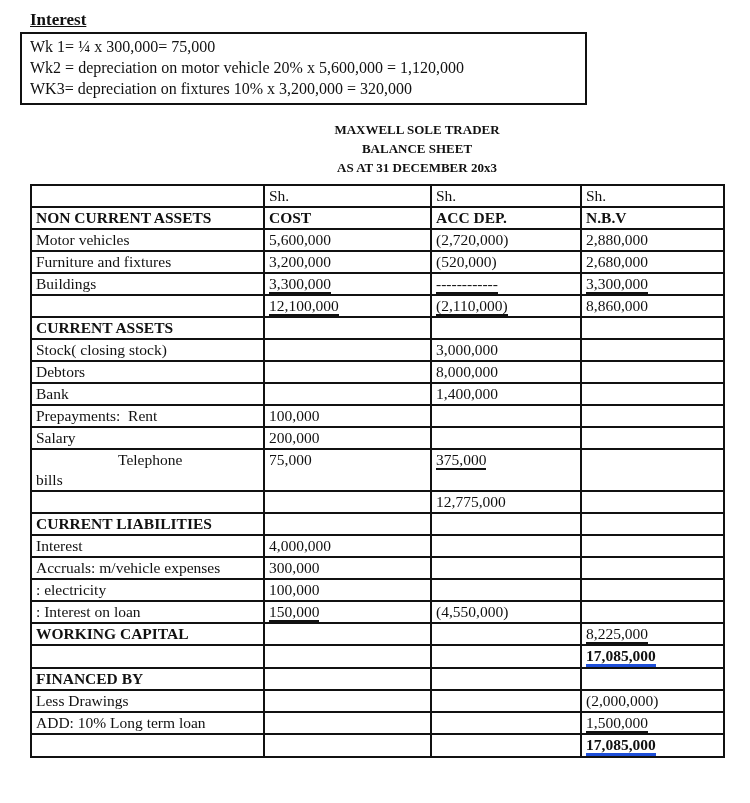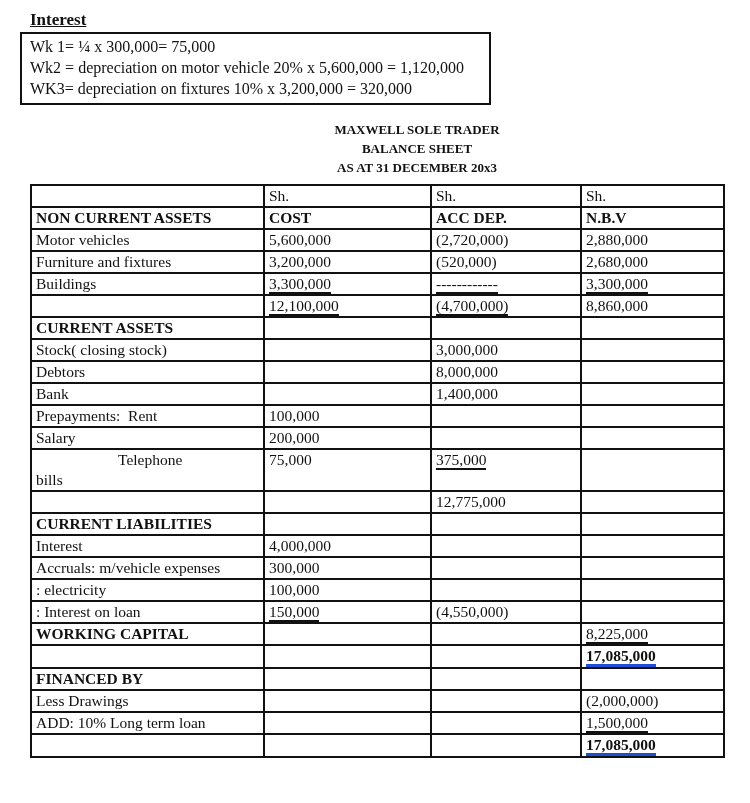--- a/index.html
+++ b/index.html
@@ -15,21 +15,21 @@
 
   .workings-heading {
     margin: 10px 0 2px 30px;
     font-size: 17px;
     font-weight: bold;
     text-decoration: underline;
     width: max-content;
   }
   .workings-box {
     margin-left: 20px;
-    width: 471px;
+    width: 567px;
     border: 2px solid #111;
     padding: 2px 8px 4px 8px;
   }
   .workings-box .wline {
     font-size: 16px;
     line-height: 21px;
     white-space: nowrap;
   }
 
   .title-block {
@@ -118,21 +118,21 @@
         </tr>
         <tr>
           <td><span>Buildings</span></td>
           <td><span class="u1">3,300,000</span></td>
           <td><span class="u1">------------</span></td>
           <td><span class="u1">3,300,000</span></td>
         </tr>
         <tr>
           <td>&nbsp;</td>
           <td><span class="u1">12,100,000</span></td>
-          <td><span class="u1">(4,700,000)</span></td>
+          <td><span class="u1">(2,110,000)</span></td>
           <td><span>8,860,000</span></td>
         </tr>
         <tr>
           <td><span class="b">CURRENT ASSETS</span></td>
           <td>&nbsp;</td>
           <td>&nbsp;</td>
           <td>&nbsp;</td>
         </tr>
         <tr>
           <td><span>Stock( closing stock)</span></td>

